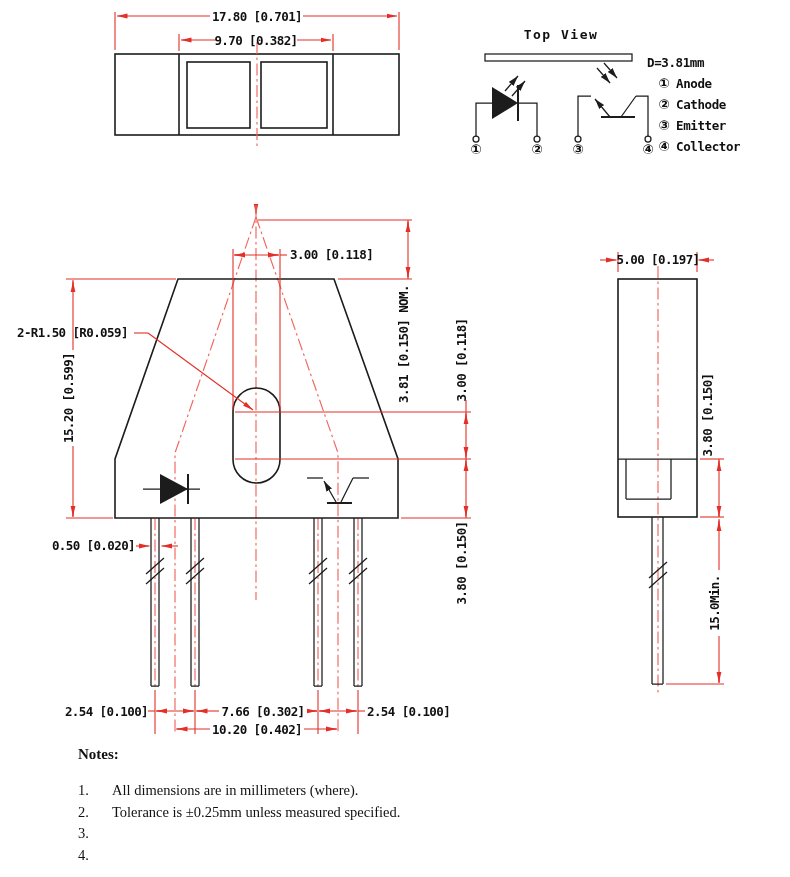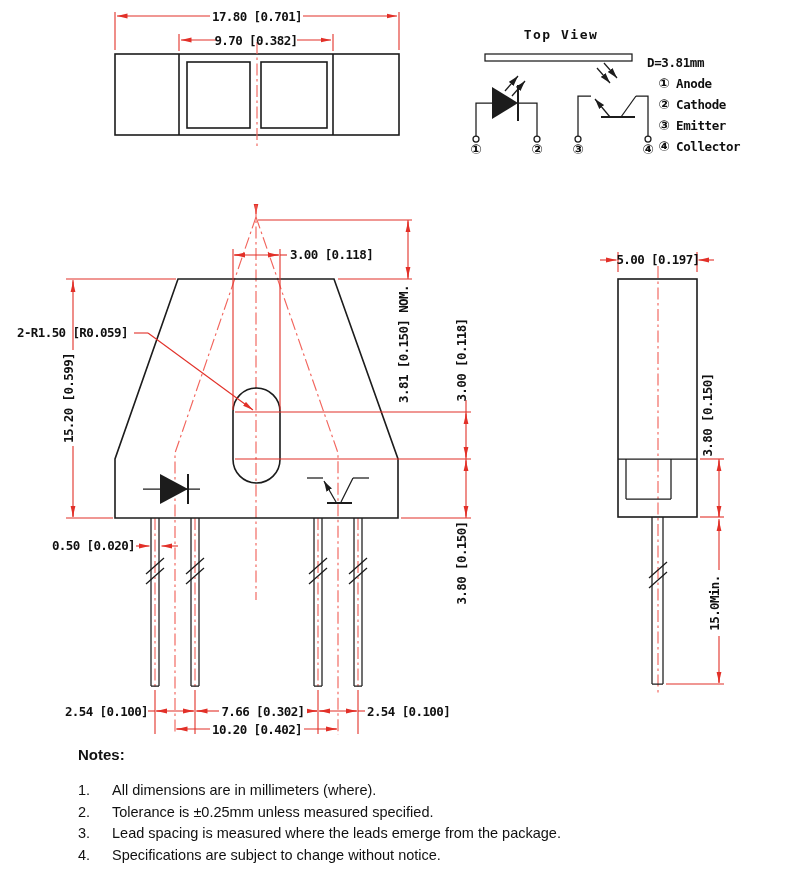--- a/index.html
+++ b/index.html
@@ -10,21 +10,21 @@
   .k1{stroke:#1c1c1c;fill:none;stroke-width:1.25;}
   .k2{stroke:#1c1c1c;fill:none;stroke-width:2;}
   .kf{fill:#1c1c1c;stroke:none;}
   .r{stroke:#e23028;fill:none;stroke-width:1.1;}
   .cl{stroke:#f2655d;fill:none;stroke-width:1.15;stroke-dasharray:12 3.5 2.5 3.5;}
   .dt{font:bold 12.5px "DejaVu Sans Mono",monospace;fill:#101010;letter-spacing:-0.6px;}
   .st{font:bold 12.5px "DejaVu Sans Mono",monospace;fill:#101010;letter-spacing:-0.4px;}
   .ttl{font:bold 13px "DejaVu Sans Mono",monospace;fill:#101010;letter-spacing:1.5px;}
   .pin{font:bold 13.5px "DejaVu Sans",sans-serif;fill:#101010;}
   .notes{position:absolute;left:78px;top:746px;width:600px;color:#111;
-         font-family:Liberation Sans, sans-serif;}
+         font-family:Liberation Serif, serif;}
   .notes-heading{font-weight:bold;font-size:15px;margin-bottom:17px;}
   .note-row{display:flex;line-height:21.5px;font-size:14.5px;}
   .note-num{width:34px;flex:0 0 34px;}
 </style>
 </head>
 <body>
 
 <div class="canvas">
 <svg width="790" height="877" viewBox="0 0 790 877">
   <defs>
@@ -249,20 +249,18 @@
   <div class="note-row">
     <span class="note-num">1.</span>
     <span>All dimensions are in millimeters (where).</span>
   </div>
   <div class="note-row">
     <span class="note-num">2.</span>
     <span>Tolerance is ±0.25mm unless measured specified.</span>
   </div>
   <div class="note-row">
     <span class="note-num">3.</span>
-    <span>Lead spacing is measured where the leads emerge from the package.</span>
   </div>
   <div class="note-row">
     <span class="note-num">4.</span>
-    <span>Specifications are subject to change without notice.</span>
   </div>
 </div>
 </div>
 
 </body></html>

